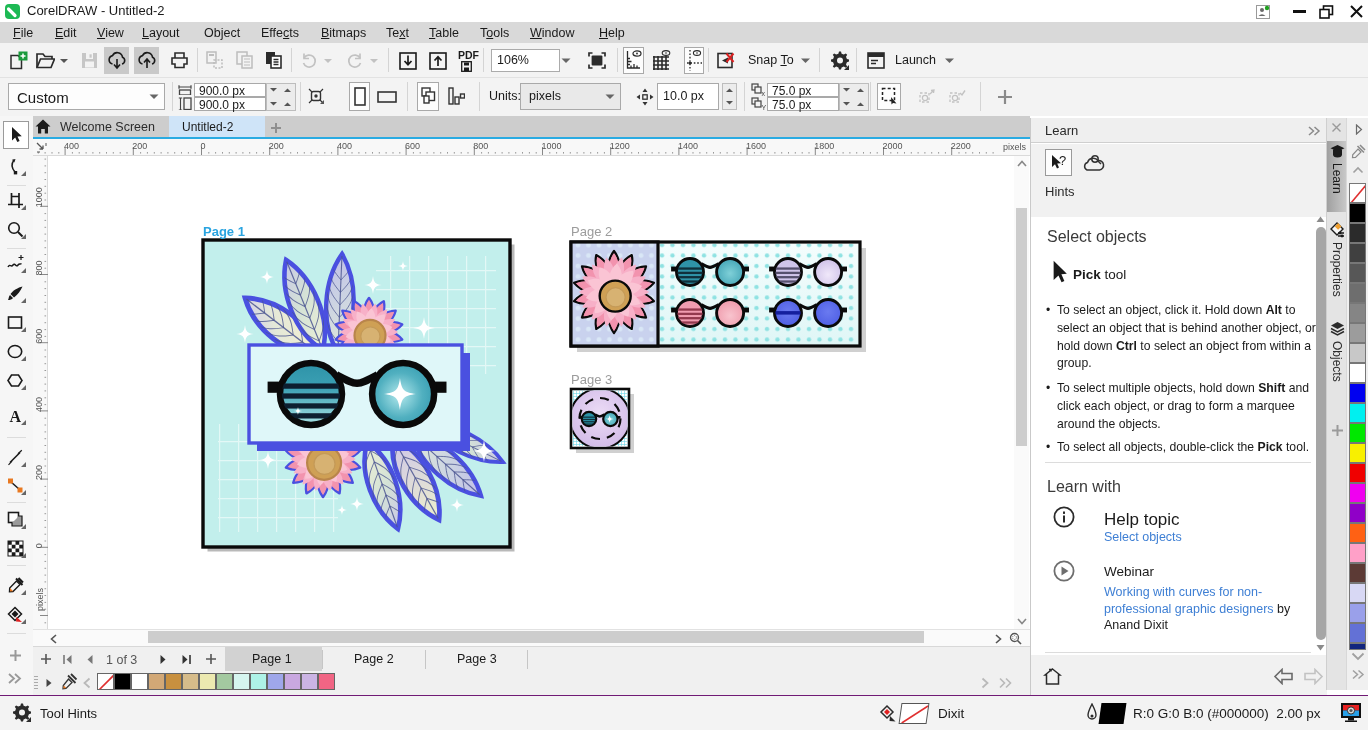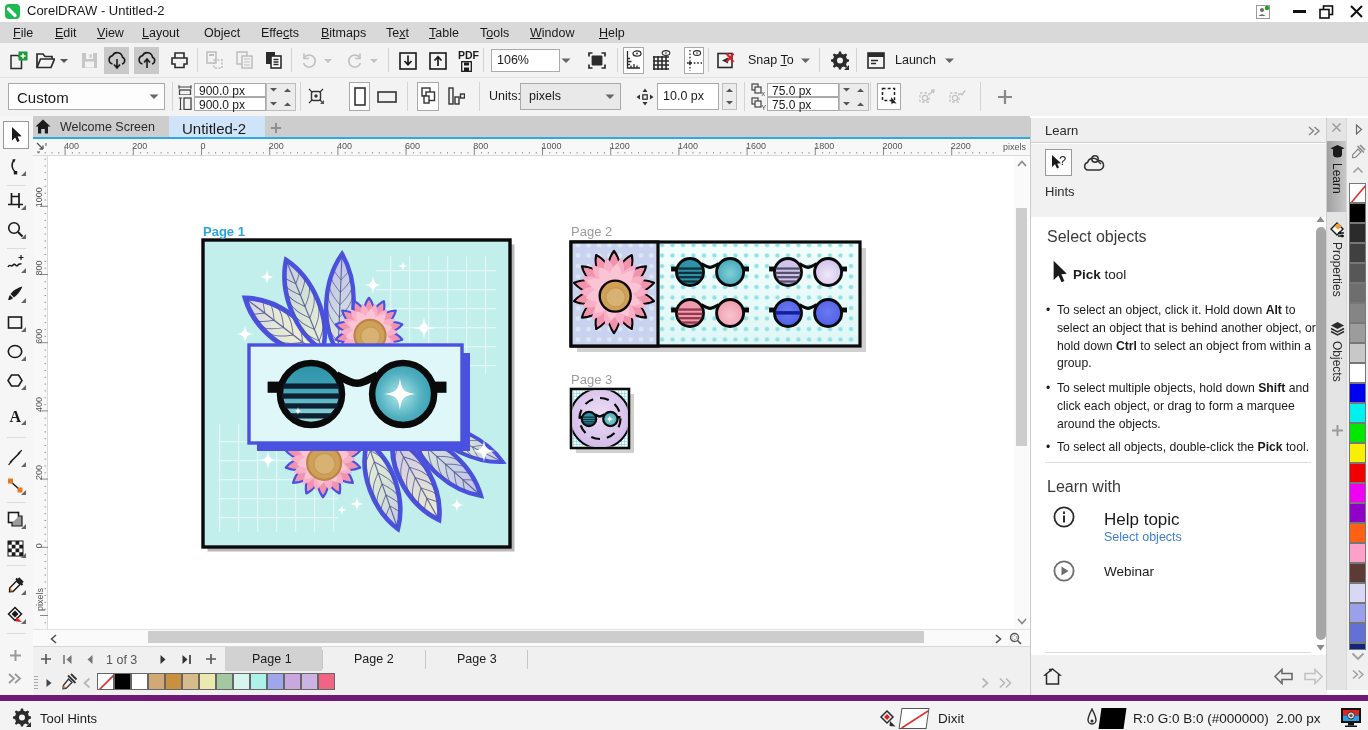--- a/index.html
+++ b/index.html
@@ -318,21 +318,21 @@
         <path d="M8 1v14M1 8h14" stroke="#8a8a8a" stroke-width="2.2"></path>
       </svg>
 </rect></div>
 
 <div id="tabbar" class="abs" style="left:0;top:116px;width:1030px;height:23px;background:#cdcdcd">
 <svg class="abs" style="left:35px;top:3px" width="16" height="15" viewBox="0 0 16 15">
       <path d="M8 0.5 L15.5 7.5 L13 7.5 L13 14.5 L9.8 14.5 L9.8 10 L6.2 10 L6.2 14.5 L3 14.5 L3 7.5 L0.5 7.5 Z" fill="#1c1c1c"></path>
     </svg>
 <div class="abs" style="left:60px;top:4px;font-size:12.5px;color:#2b2b2b">Welcome Screen</div>
 <div class="abs" style="left:169px;top:0;width:96px;height:23px;background:#cfe4f8"></div>
-<div class="abs" style="left:182px;top:4px;font-size:15px">Untitled-2</div>
+<div class="abs" style="left:182px;top:4px;font-size:12px">Untitled-2</div>
 <svg class="abs" style="left:270px;top:6px" width="12" height="12" viewBox="0 0 12 12">
       <path d="M6 1v10M1 6h10" stroke="#8f8f8f" stroke-width="2"></path>
     </svg>
 <div class="abs" style="left:0;top:21px;width:1030px;height:2px;background:#2aabe2"></div>
 </div>
 
 <div id="rulerh" class="abs" style="left:33px;top:139px;width:997px;height:17px;background:#f8f8f8;border-bottom:1px solid #dadada">
 <svg width="997" height="16" viewBox="0 0 997 16">
       <rect x="4.8" y="13" width="1" height="1.6" fill="#999"></rect>
       <rect x="11.6" y="13" width="1" height="1.6" fill="#999"></rect>
@@ -1319,20 +1319,21 @@
       <rect x="10" y="9.5" width="2" height="7" fill="#2b2b2b"></rect>
       <rect x="10" y="5.5" width="2" height="2.4" fill="#2b2b2b"></rect>
     </svg>
 <div class="abs" style="left:73px;top:392px;font-size:17px">Help topic</div>
 <div class="abs" style="left:73px;top:412px;font-size:12.5px;color:#3e7fd4">Select objects</div>
 <svg class="abs" style="left:22px;top:442px" width="22" height="22" viewBox="0 0 22 22">
       <circle cx="11" cy="11" r="9.6" fill="none" stroke="#6e6e6e" stroke-width="1.8"></circle>
       <path d="M8.5 6.5 L15.5 11 L8.5 15.5 Z" fill="#6e6e6e"></path>
     </svg>
 <div class="abs" style="left:73px;top:446px;font-size:13.5px">Webinar</div>
+<div class="abs" style="left:73px;top:466px;width:200px;font-size:12.5px;line-height:16.5px;color:#3e7fd4">Working with curves for non-professional graphic designers <span style="color:#1a1a1a">by Anand Dixit</span></div>
 <div class="abs" style="left:14px;top:534px;width:266px;height:1px;background:#dcdcdc"></div>
 <div class="abs" style="left:0;top:537px;width:296px;height:40px;background:#f1f1f1"></div>
 <svg class="abs" style="left:12px;top:549px" width="19" height="19" viewBox="0 0 19 19">
       <path d="M9.5 2 L17 8 L15.5 8 L15.5 17 L3.5 17 L3.5 8 L2 8 Z M6 2.5 L8 2.5 L8 4.5" fill="none" stroke="#2b2b2b" stroke-width="1.5"></path>
     </svg>
 <svg class="abs" style="left:242px;top:550px" width="21" height="17" viewBox="0 0 21 17">
       <path d="M9 1.5 L2 8.5 L9 15.5 L9 11.5 L19 11.5 L19 5.5 L9 5.5 Z" fill="none" stroke="#6a6a6a" stroke-width="1.6"></path>
     </svg>
 <svg class="abs" style="left:272px;top:550px" width="21" height="17" viewBox="0 0 21 17">
       <path d="M12 1.5 L19 8.5 L12 15.5 L12 11.5 L2 11.5 L2 5.5 L12 5.5 Z" fill="none" stroke="#c2c2c2" stroke-width="1.6"></path>
@@ -1415,21 +1416,21 @@
     <div class="abs" style="left:2px;top:505px;width:17px;height:20px;background:#6371d6;border:1px solid #777"></div>
     <div class="abs" style="left:2px;top:525px;width:17px;height:7px;background:#12257e;border:1px solid #777"></div>
 <svg class="abs" style="left:4px;top:534px" width="14" height="9" viewBox="0 0 14 9">
       <path d="M1.5 1.5 L7 7 L12.5 1.5" fill="none" stroke="#a0a0a0" stroke-width="1.8"></path>
     </svg>
 <svg class="abs" style="left:4px;top:551px" width="14" height="11" viewBox="0 0 14 11">
       <path d="M2 1.5 L6.5 5.5 L2 9.5 M7.5 1.5 L12 5.5 L7.5 9.5" fill="none" stroke="#a0a0a0" stroke-width="1.5"></path>
     </svg>
 </div>
 
-<div id="statusbar" class="abs" style="left:0;top:695px;width:1368px;height:35px;background:#f3f3f3;border-top:6px solid #701a75">
+<div id="statusbar" class="abs" style="left:0;top:695px;width:1368px;height:35px;background:#f3f3f3;border-top:1px solid #701a75">
 <svg class="abs" style="left:12px;top:7px" width="20" height="20" viewBox="0 0 20 20">
       <path d="M10 2 L12 2 L12.6 4.2 L14.8 5.1 L16.8 3.9 L18.2 5.3 L17 7.3 L17.9 9.5 L20 10.1 L20 12.1 L17.9 12.7 L17 14.9 L18.2 16.9 L16.8 18.3 L14.8 17.1 L12.6 18 L12 20 L10 20 L9.4 18 L7.2 17.1 L5.2 18.3 L3.8 16.9 L5 14.9 L4.1 12.7 L2 12.1 L2 10.1 L4.1 9.5 L5 7.3 L3.8 5.3 L5.2 3.9 L7.2 5.1 L9.4 4.2 Z" transform="translate(-1,-1.5)" fill="#2b2b2b"></path>
       <circle cx="10" cy="9.5" r="3" fill="#f3f3f3"></circle>
       <path d="M14 19 L19 19 L19 14 Z" fill="#2b2b2b"></path>
     </svg>
 <div class="abs" style="left:40px;top:10px;font-size:13px">Tool Hints</div>
 <svg class="abs" style="left:878px;top:8px" width="20" height="19" viewBox="0 0 20 19">
       <path d="M9 2 L15 8 L9 14 L3 8 Z" fill="none" stroke="#2b2b2b" stroke-width="1.5"></path>
       <path d="M9 5 L12 8 L9 11 L6 8 Z" fill="#e02020"></path>
       <path d="M12 12 L17.5 17.5 L11.5 17 Z" fill="#2b2b2b"></path>

